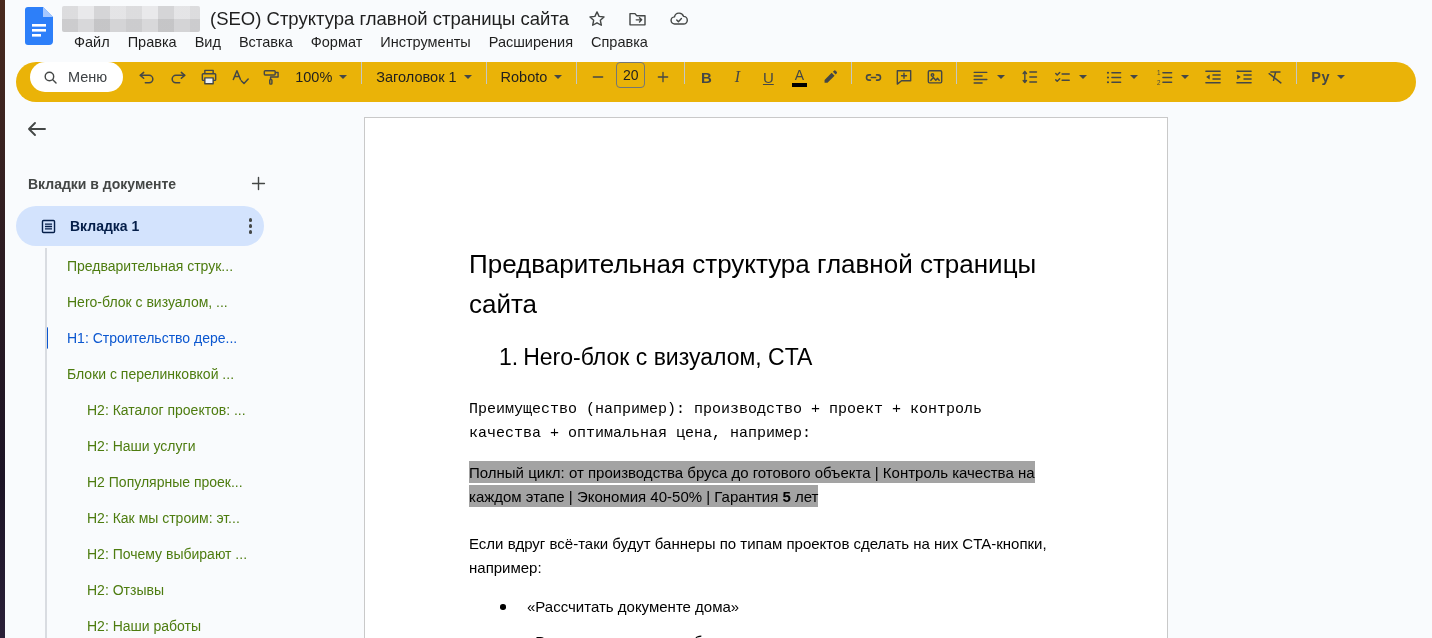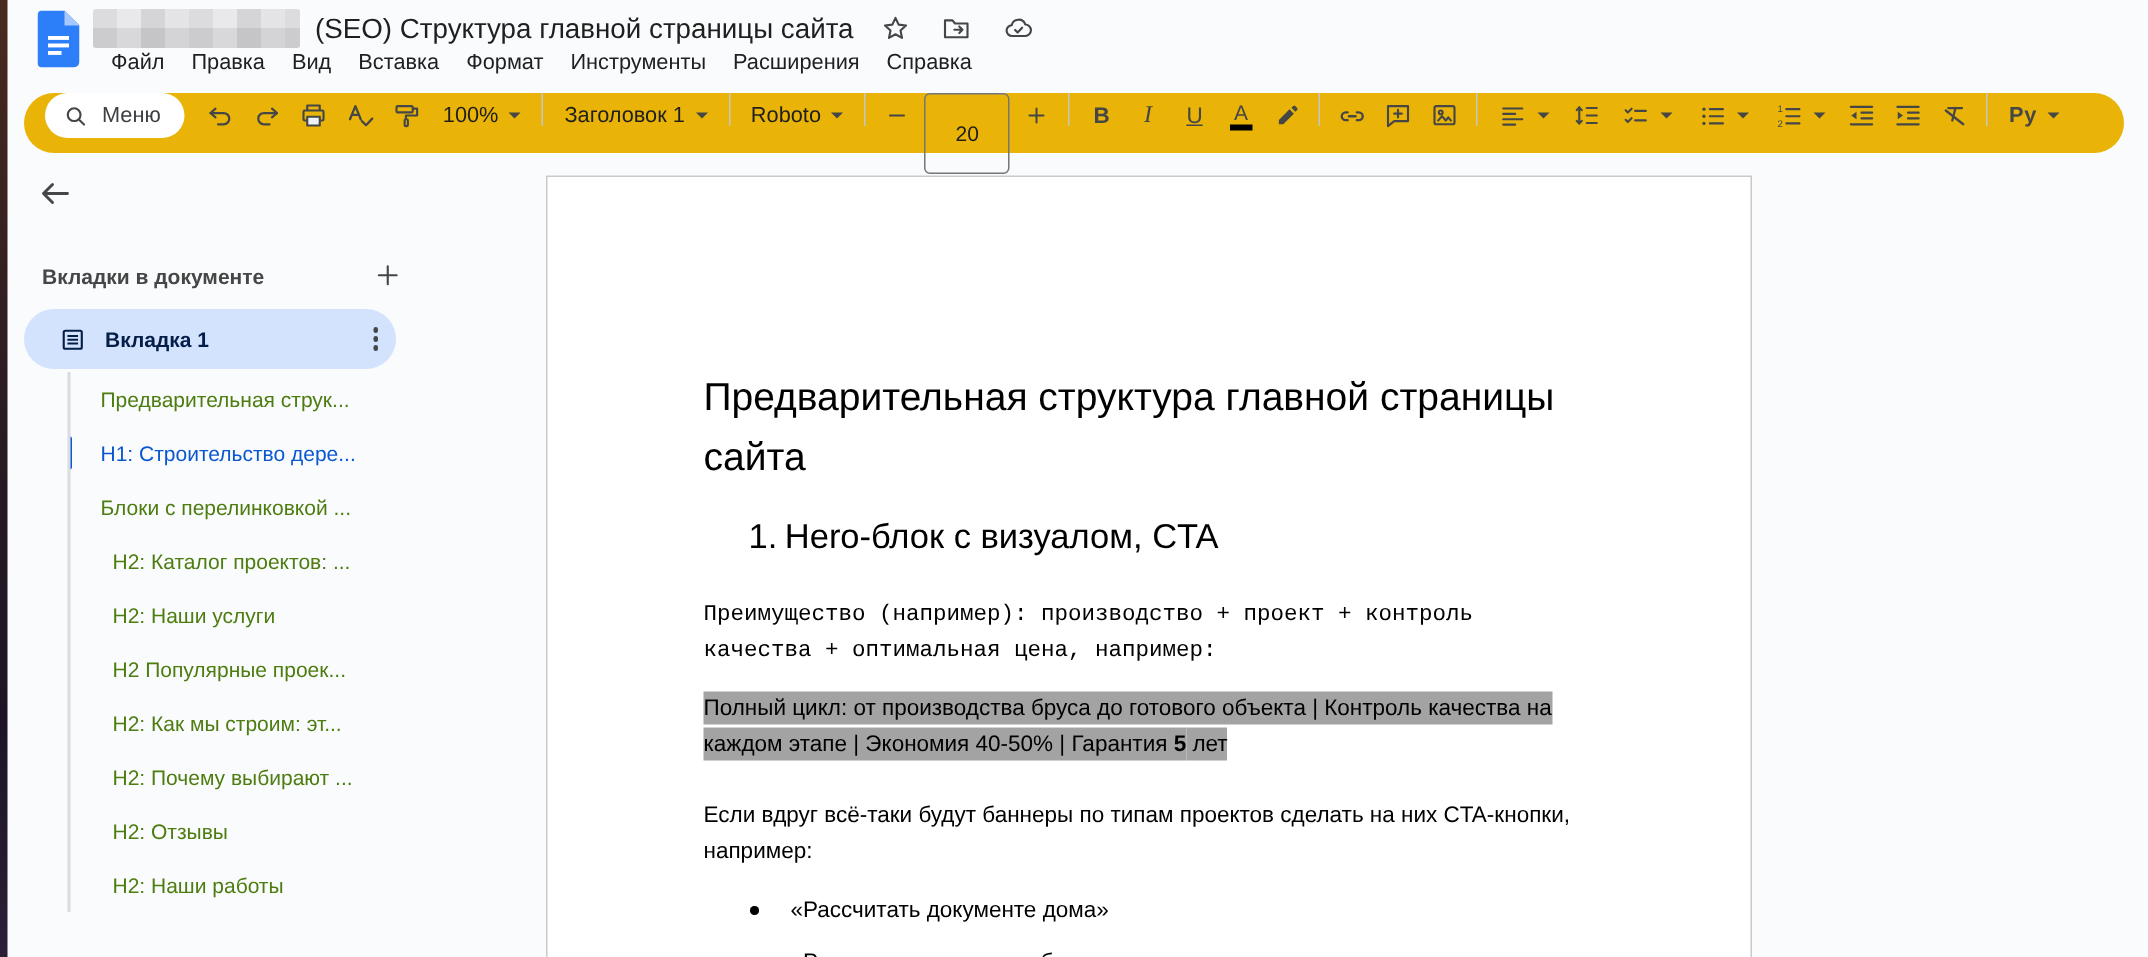--- a/index.html
+++ b/index.html
@@ -36,21 +36,21 @@
   .tb-divider{width:1px;height:22px;background:#c4c7c5;margin:0 5px;flex:0 0 auto;}
   .search-pill{display:flex;align-items:center;gap:9px;background:#fff;height:30px;border-radius:15px;
     border:none;padding:0 16px 0 12px;margin-right:8px;cursor:pointer;flex:0 0 auto;}
   .search-pill span{font-size:14.5px;color:#3c4043;}
   .dd{display:flex;align-items:center;gap:7px;border:none;background:transparent;cursor:pointer;
     height:30px;border-radius:6px;padding:0 8px;flex:0 0 auto;}
   .dd .lbl{font-size:14.5px;color:#1f1f1f;white-space:nowrap;}
   .caret{width:0;height:0;border-left:4px solid transparent;border-right:4px solid transparent;
     border-top:4.5px solid #444746;}
   .fs-box{width:27px;height:24px;border:1px solid #747775;border-radius:4px;background:transparent;
-    text-align:center;font-size:14px;color:#1f1f1f;font-family:inherit;padding:14px;margin:0 2px;flex:0 0 auto;}
+    text-align:center;font-size:14px;color:#1f1f1f;font-family:inherit;padding:0;margin:0 2px;flex:0 0 auto;}
   .glyph{font-size:15px;color:#444746;}
   .glyph.b{font-weight:bold;}
   .glyph.i{font-style:italic;font-family:"Liberation Serif",serif;font-size:16px;}
   .glyph.u{text-decoration:underline;}
   .a-color{display:flex;flex-direction:column;align-items:center;line-height:1;}
   .a-color .a{font-size:14px;color:#444746;font-weight:500;}
   .a-color .bar{width:15px;height:3.5px;background:#000;margin-top:1.5px;}
   .ru-lbl{font-size:14.5px;font-weight:600;color:#444746;letter-spacing:0.5px;}
 
   
@@ -60,21 +60,21 @@
   .tabs-header .hdr{font-size:14px;font-weight:bold;color:#444746;}
   .tab-pill{position:absolute;left:11px;top:104px;width:248px;height:40px;border-radius:20px;
     background:#d3e3fd;display:flex;align-items:center;padding:0 12px 0 24px;box-sizing:border-box;cursor:pointer;}
   .tab-pill .tab-label{font-size:14px;font-weight:bold;color:#041e49;margin-left:13px;flex:1;text-align:left;}
   .dots{display:flex;flex-direction:column;gap:2.5px;align-items:center;}
   .dots i{width:3.5px;height:3.5px;border-radius:50%;background:#444746;display:block;}
   .outline{position:absolute;left:40px;top:146px;width:250px;border-left:2px solid #d9dce1;}
   .outline-item{position:relative;display:block;width:100%;text-align:left;border:none;background:transparent;
     font-family:inherit;font-size:14px;color:#4d7c0f;padding:9px 4px 9px 20px;box-sizing:border-box;
     height:36px;line-height:18px;cursor:pointer;white-space:nowrap;overflow:hidden;}
-  .outline-item.lvl2{padding-left:28px;}
+  .outline-item.lvl2{padding-left:40px;}
   .outline-item.active{color:#0b57d0;}
   .outline-item.active::before{content:"";position:absolute;left:-2px;top:7px;width:3px;height:22px;background:#0b57d0;border-radius:2px;}
 
   
   .page{position:absolute;left:364px;top:117px;width:804px;height:560px;background:#fff;
     border:1px solid #c9c9c9;box-sizing:border-box;}
   .page-inner{padding:126px 104px 0 104px;color:#000;}
   .doc-h-title{font-size:26px;line-height:40px;font-weight:400;color:#000;}
   .doc-h1{display:flex;margin-top:18px;margin-left:30px;font-size:23px;line-height:30px;color:#000;}
   .doc-h1 .num{margin-right:5px;}
@@ -353,20 +353,21 @@
         <span class="dots">
             <i></i>
             <i></i>
             <i></i>
           </span>
       </button>
     </div>
 
     <nav class="outline">
       <button class="outline-item">Предварительная струк...</button>
+      <button class="outline-item">Hero-блок с визуалом, ...</button>
       <button class="outline-item active">H1: Строительство дере...</button>
       <button class="outline-item">Блоки с перелинковкой ...</button>
       <button class="outline-item lvl2">H2: Каталог проектов: ...</button>
       <button class="outline-item lvl2">H2: Наши услуги</button>
       <button class="outline-item lvl2">H2 Популярные проек...</button>
       <button class="outline-item lvl2">H2: Как мы строим: эт...</button>
       <button class="outline-item lvl2">H2: Почему выбирают ...</button>
       <button class="outline-item lvl2">H2: Отзывы</button>
       <button class="outline-item lvl2">H2: Наши работы</button>
     </nav>

